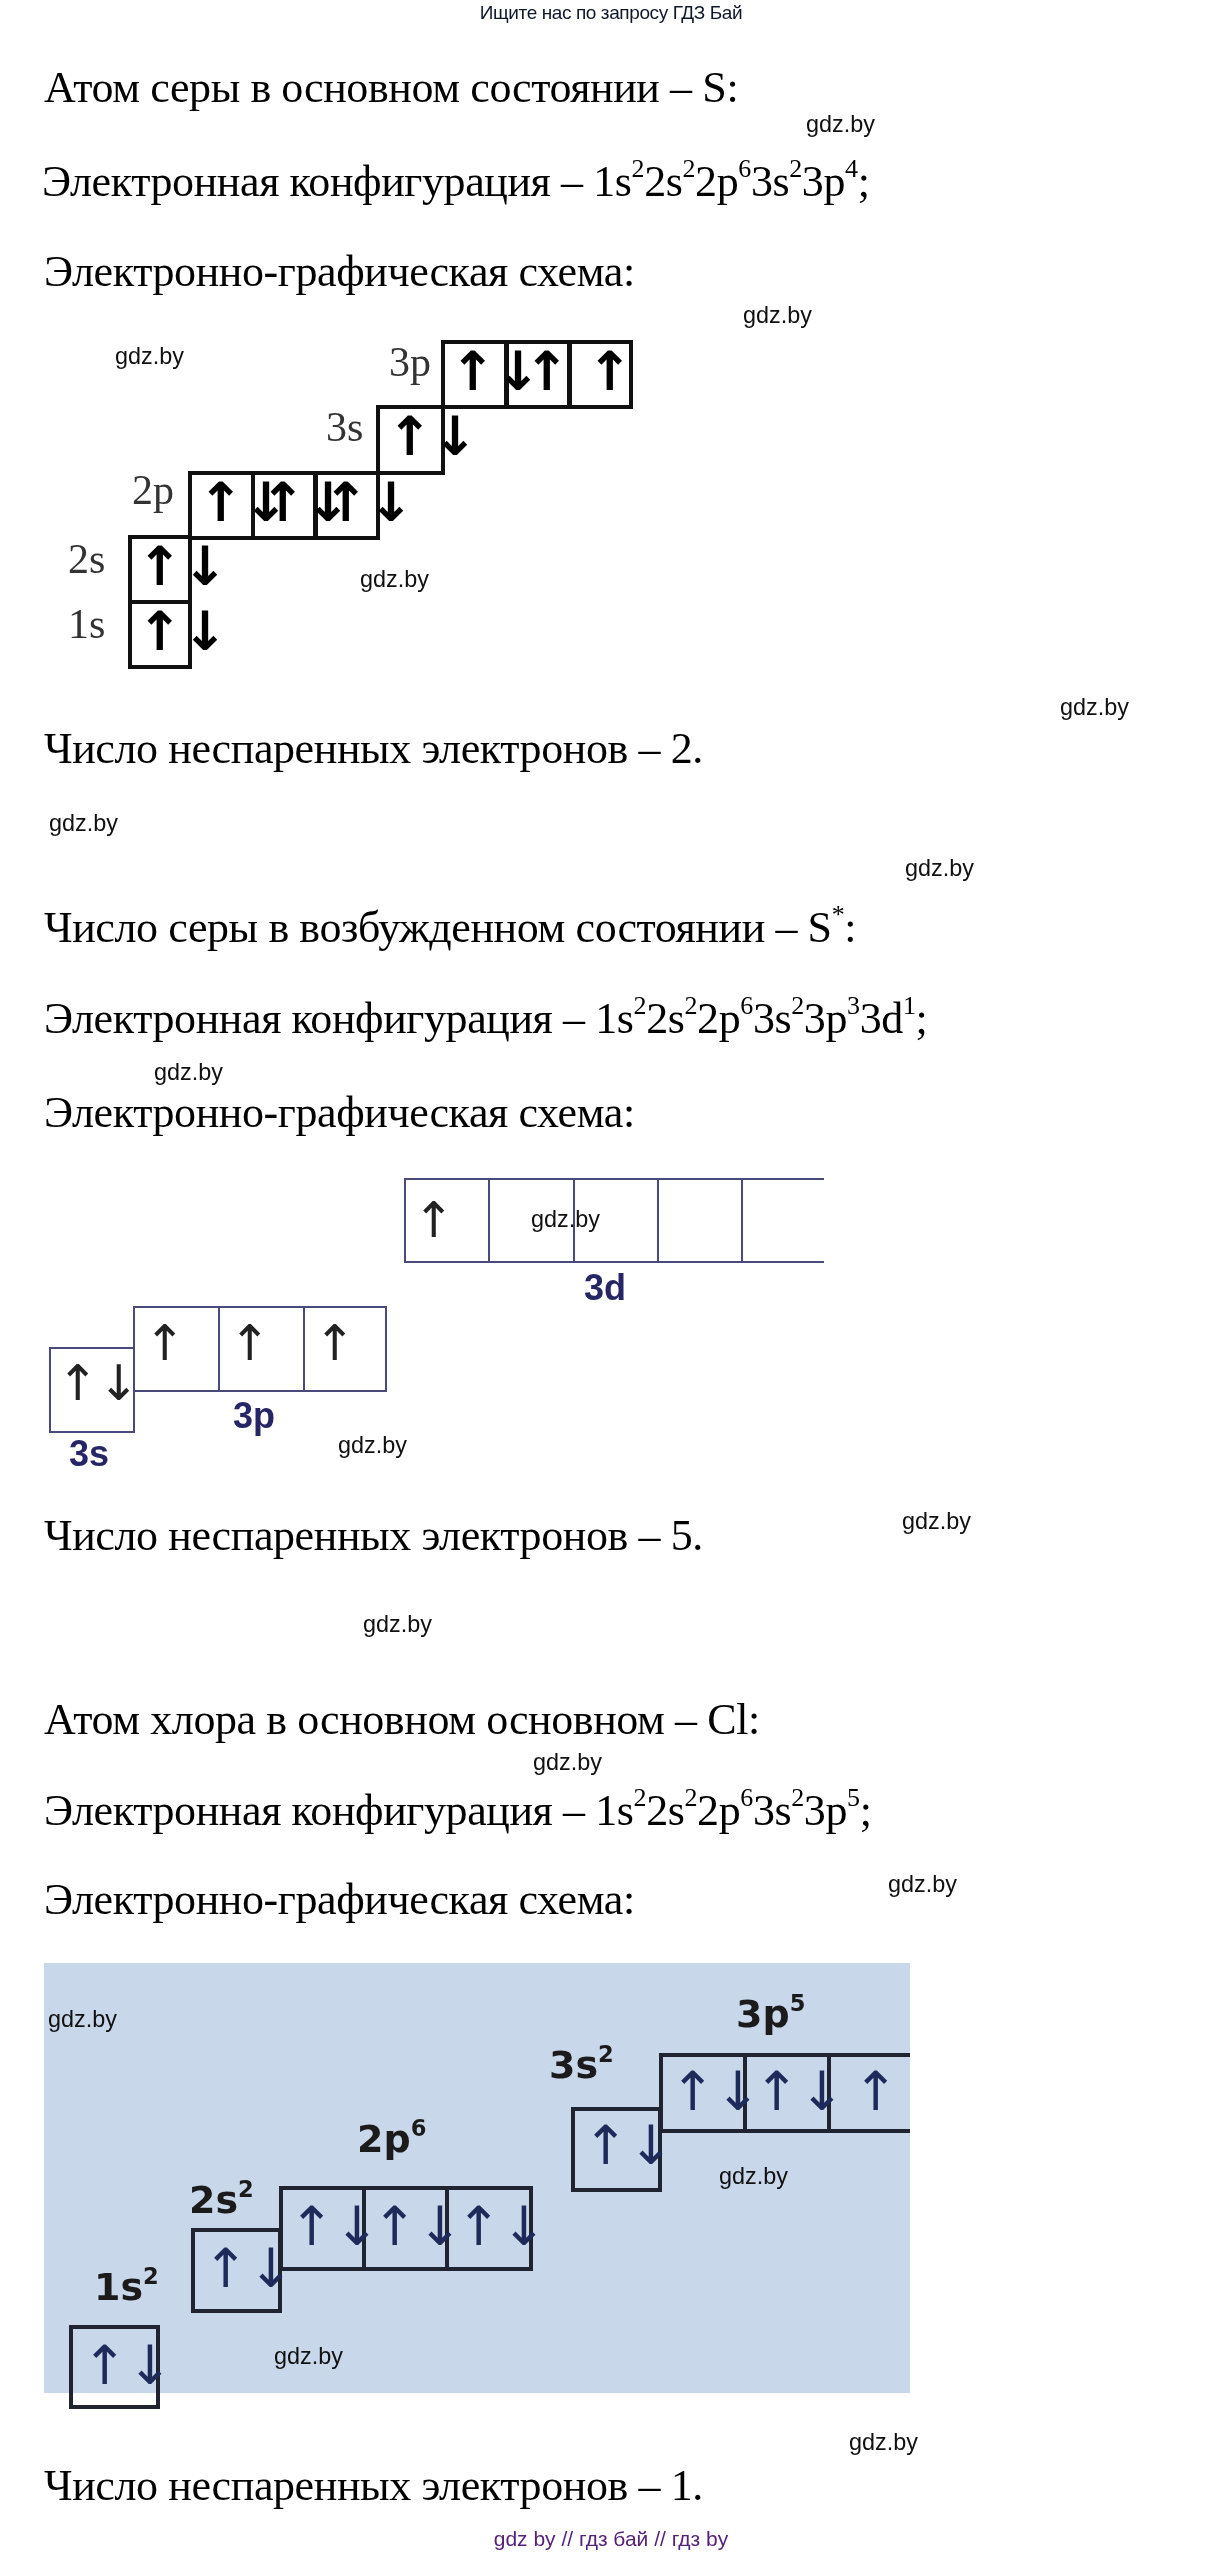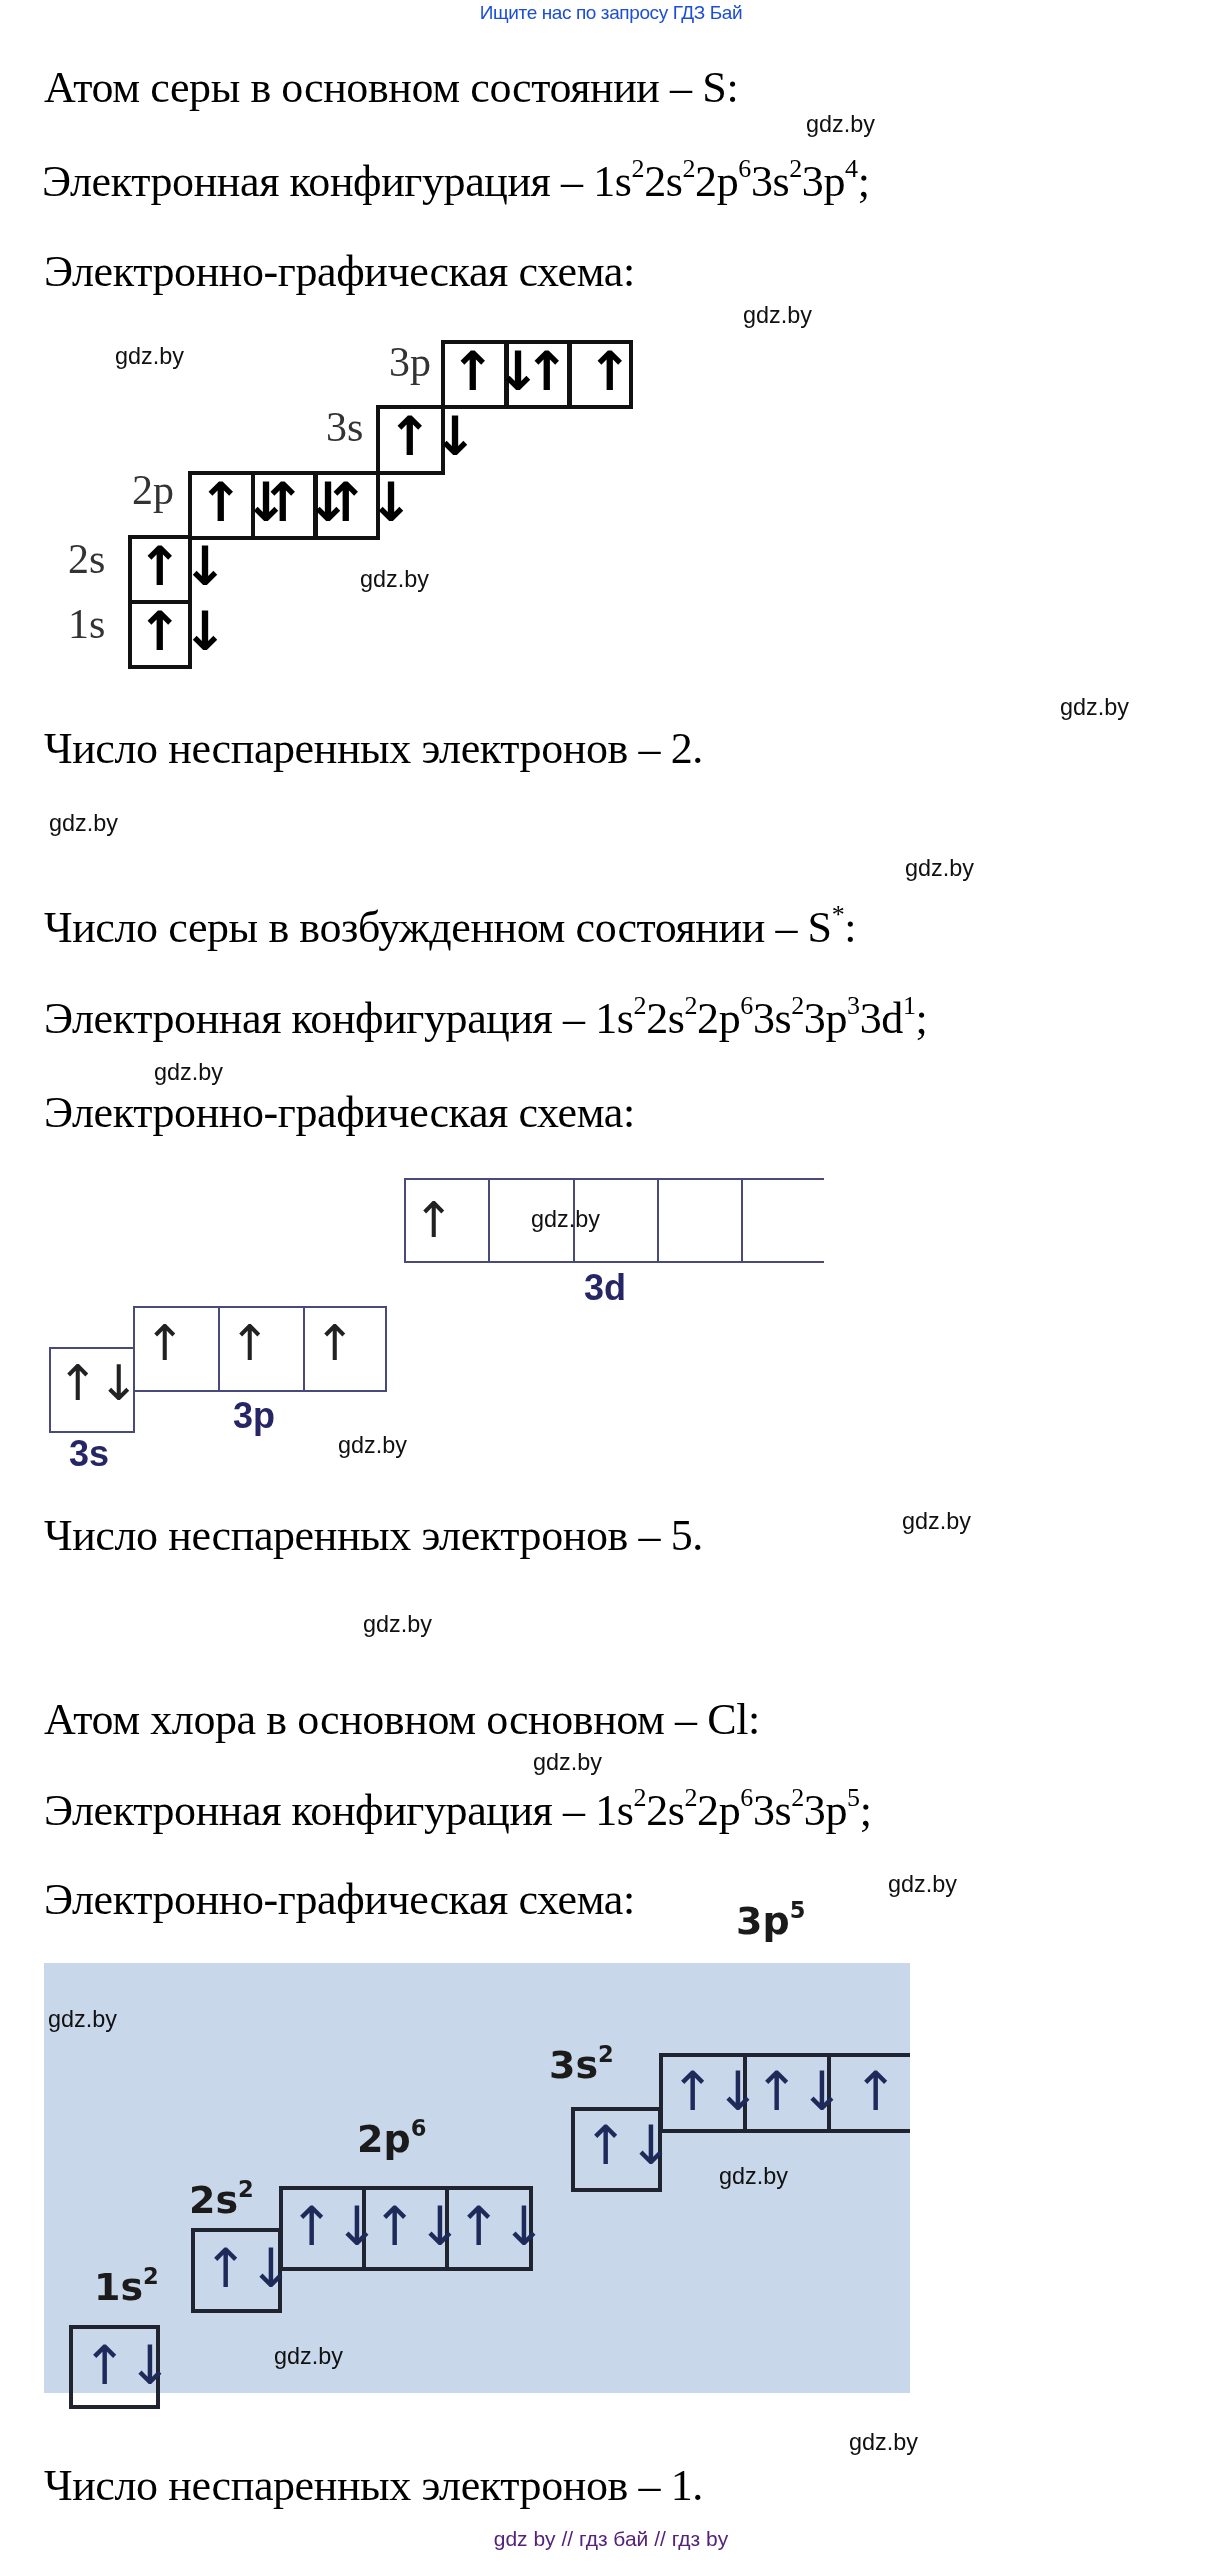--- a/index.html
+++ b/index.html
@@ -1,18 +1,18 @@
 <!DOCTYPE html>
 <html style="font-size:14px"><head>
 <meta charset="utf-8">
 <style>
   html,body{margin:0;padding:0;background:#fff;}
   body{width:1222px;height:2576px;position:relative;overflow:hidden;font-family:"Liberation Serif","DejaVu Serif",serif;color:#000;}
   .abs{position:absolute;}
-  .hdr{top:1.7px;left:0;width:1222px;text-align:center;font-family:"Liberation Sans",sans-serif;font-size:19px;color:#1d4ed8;letter-spacing:-0.4px;}
+  .hdr{top:1.7px;left:0;width:1222px;text-align:center;font-family:"Liberation Sans",sans-serif;font-size:19px;color:#0f172a;letter-spacing:-0.4px;}
   .line{font-size:44px;line-height:52px;white-space:nowrap;letter-spacing:-0.4px;}
   .line sup{font-size:26px;vertical-align:baseline;position:relative;top:-19px;}
   .wm{font-family:"Liberation Sans",sans-serif;font-size:23.4px;color:#111;white-space:nowrap;}
   .foot{font-family:"Liberation Sans",sans-serif;font-size:21px;color:#55227a;left:0;width:1222px;text-align:center;}
   
   .cell{position:absolute;border:4.3px solid #111;box-sizing:border-box;}
   .d1lbl{position:absolute;font-size:42px;color:#333;font-family:"Liberation Serif",serif;}
   .arr{position:absolute;font-family:"DejaVu Sans",sans-serif;font-weight:bold;color:#000;}
   
   .c2{position:absolute;border:2.6px solid #4a4a7a;box-sizing:border-box;}
@@ -122,21 +122,21 @@
   <div class="c3" style="left:362px;top:2186px;width:87px;height:85px;"></div>
   <div class="c3" style="left:445px;top:2186px;width:88px;height:85px;"></div>
   <span class="a3" style="left:289px;top:2200px;">↑↓</span>
   <span class="a3" style="left:372px;top:2200px;">↑↓</span>
   <span class="a3" style="left:456px;top:2200px;">↑↓</span>
 
   <span class="l3" style="left:549px;top:2043px;"><span>3s</span><sup>2</sup></span>
   <div class="c3" style="left:571px;top:2107px;width:91px;height:85px;"></div>
   <span class="a3" style="left:583px;top:2119px;">↑↓</span>
 
-  <span class="l3" style="left:736px;top:1899px;"><span>3p</span><sup>5</sup></span>
+  <span class="l3" style="left:736px;top:1992px;"><span>3p</span><sup>5</sup></span>
   <div class="c3" style="left:659px;top:2053px;width:88px;height:80px;"></div>
   <div class="c3" style="left:743px;top:2053px;width:88px;height:80px;"></div>
   <div class="c3" style="left:827px;top:2053px;width:83px;height:80px;border-right:none;"></div>
   <span class="a3" style="left:670px;top:2065px;">↑↓</span>
   <span class="a3" style="left:754px;top:2065px;">↑↓</span>
   <span class="a3" style="left:853px;top:2065px;">↑</span>
 </div>
 
 <div class="abs line" style="left:44px;top:2460px;">Число неспаренных электронов – 1.</div>
 

